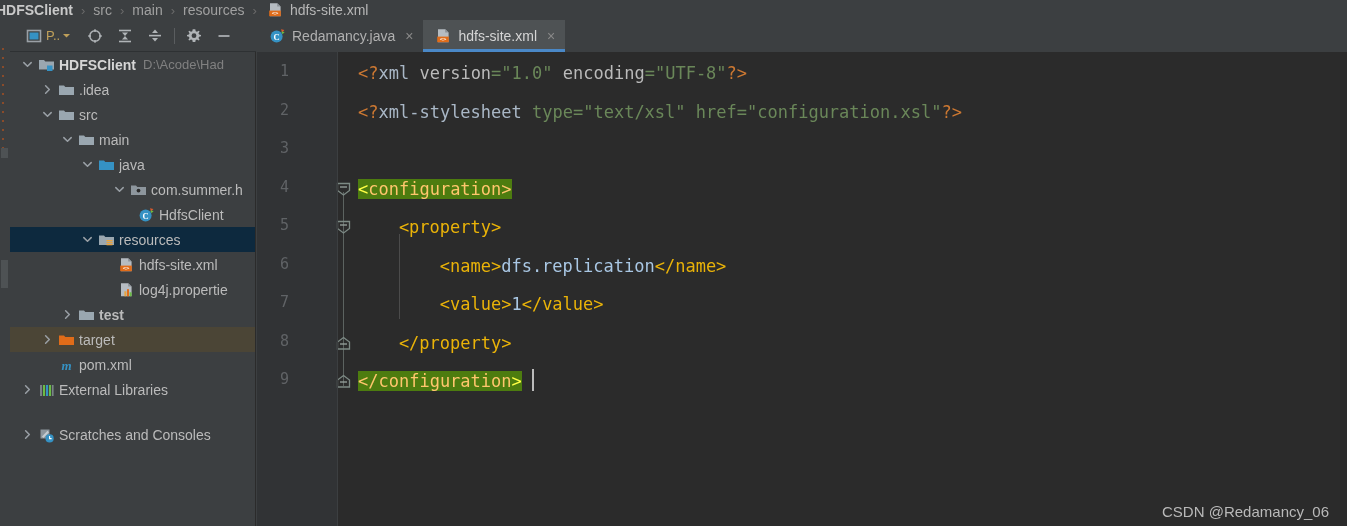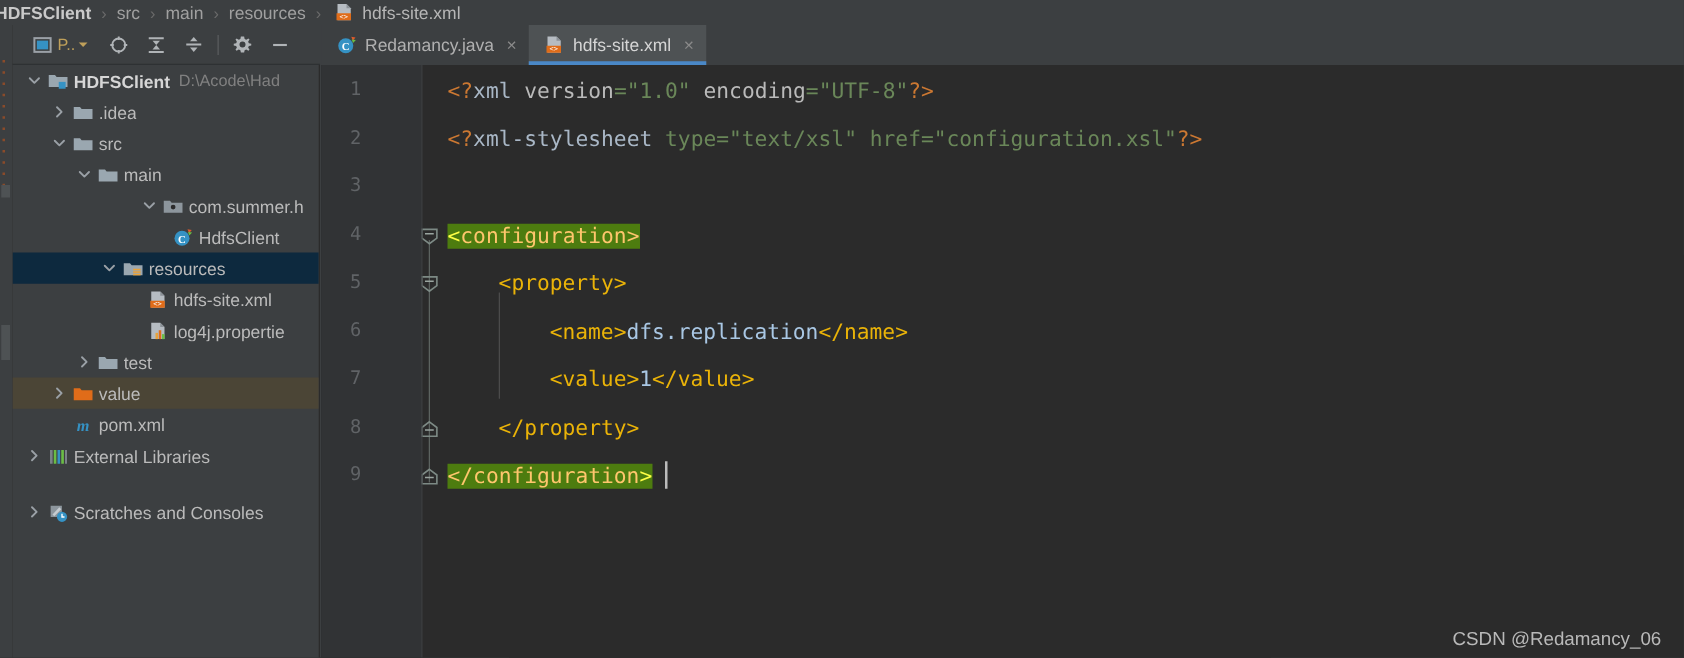--- a/index.html
+++ b/index.html
@@ -274,20 +274,33 @@
             <path d="M1.8 3.6 L5.5 7.3 L9.2 3.6" fill="none" stroke="#9aa0a6" stroke-width="1.5" stroke-linecap="round" stroke-linejoin="round"></path>
           </svg>
         </span>
         <span class="tico" style="margin-left: 4px;">
           <svg width="17" height="16" viewBox="0 0 17 16" style="display: block;">
             <path d="M1 3.5 h5 l1.3 1.6 H16 v8 H1 Z" fill="#9aa7b0"></path>
           </svg>
         </span>
         <span class="tlabel">main</span>
       </div>
+      <div class="tree-row" style="padding-left: 70px;">
+        <span class="arrow">
+          <svg width="11" height="11" viewBox="0 0 11 11">
+            <path d="M1.8 3.6 L5.5 7.3 L9.2 3.6" fill="none" stroke="#9aa0a6" stroke-width="1.5" stroke-linecap="round" stroke-linejoin="round"></path>
+          </svg>
+        </span>
+        <span class="tico" style="margin-left: 4px;">
+          <svg width="17" height="16" viewBox="0 0 17 16" style="display: block;">
+            <path d="M1 3.5 h5 l1.3 1.6 H16 v8 H1 Z" fill="#3592c4"></path>
+          </svg>
+        </span>
+        <span class="tlabel">java</span>
+      </div>
       <div class="tree-row" style="padding-left: 90px; justify-content: center;">
         <span class="arrow">
           <svg width="11" height="11" viewBox="0 0 11 11">
             <path d="M1.8 3.6 L5.5 7.3 L9.2 3.6" fill="none" stroke="#9aa0a6" stroke-width="1.5" stroke-linecap="round" stroke-linejoin="round"></path>
           </svg>
         </span>
         <span class="tico" style="margin-left: 4px;">
           <svg width="17" height="16" viewBox="0 0 17 16" style="display: block;">
             <path d="M1 3.5 h5 l1.3 1.6 H16 v8 H1 Z" fill="#8d969d"></path>
             <circle cx="8.5" cy="8.6" r="1.9" fill="#2b2b2b"></circle>
@@ -341,21 +354,21 @@
           <svg width="17" height="16" viewBox="0 0 17 16" style="display: block;">
             <path d="M3 1.2 h7.2 l3.4 3.4 v9.6 H3 Z" fill="#b6bcc2"></path>
             <path d="M10.2 1.2 v3.4 h3.4 Z" fill="#8b9197"></path>
             <rect x="6.4" y="9.3" width="2" height="5" fill="#e8a33d"></rect>
             <rect x="9" y="7.2" width="2" height="7.1" fill="#e06c19"></rect>
             <rect x="11.6" y="10.3" width="2" height="4" fill="#6bbd45"></rect>
           </svg>
         </span>
         <span class="tlabel">log4j.propertie</span>
       </div>
-      <div class="tree-row" style="padding-left: 50px;">
+      <div class="tree-row" style="padding-left: 50px; font-weight: bold;">
         <span class="arrow">
           <svg width="11" height="11" viewBox="0 0 11 11">
             <path d="M3.6 1.8 L7.3 5.5 L3.6 9.2" fill="none" stroke="#9aa0a6" stroke-width="1.5" stroke-linecap="round" stroke-linejoin="round"></path>
           </svg>
         </span>
         <span class="tico" style="margin-left: 4px;">
           <svg width="17" height="16" viewBox="0 0 17 16" style="display: block;">
             <path d="M1 3.5 h5 l1.3 1.6 H16 v8 H1 Z" fill="#9aa7b0"></path>
           </svg>
         </span>
@@ -365,21 +378,21 @@
         <span class="arrow">
           <svg width="11" height="11" viewBox="0 0 11 11">
             <path d="M3.6 1.8 L7.3 5.5 L3.6 9.2" fill="none" stroke="#9aa0a6" stroke-width="1.5" stroke-linecap="round" stroke-linejoin="round"></path>
           </svg>
         </span>
         <span class="tico" style="margin-left: 4px;">
           <svg width="17" height="16" viewBox="0 0 17 16" style="display: block;">
             <path d="M1 3.5 h5 l1.3 1.6 H16 v8 H1 Z" fill="#e06c19"></path>
           </svg>
         </span>
-        <span class="tlabel">value</span>
+        <span class="tlabel">target</span>
       </div>
       <div class="tree-row" style="padding-left: 30px;">
         <span class="arrow"></span>
         <span class="tico" style="margin-left: 4px;">
           <svg width="17" height="16" viewBox="0 0 17 16" style="display: block;">
             <text x="8.5" y="13" font-size="13" font-family="Liberation Serif, serif" font-style="italic" fill="#3592c4" text-anchor="middle" font-weight="bold">m</text>
           </svg>
         </span>
         <span class="tlabel">pom.xml</span>
       </div>

